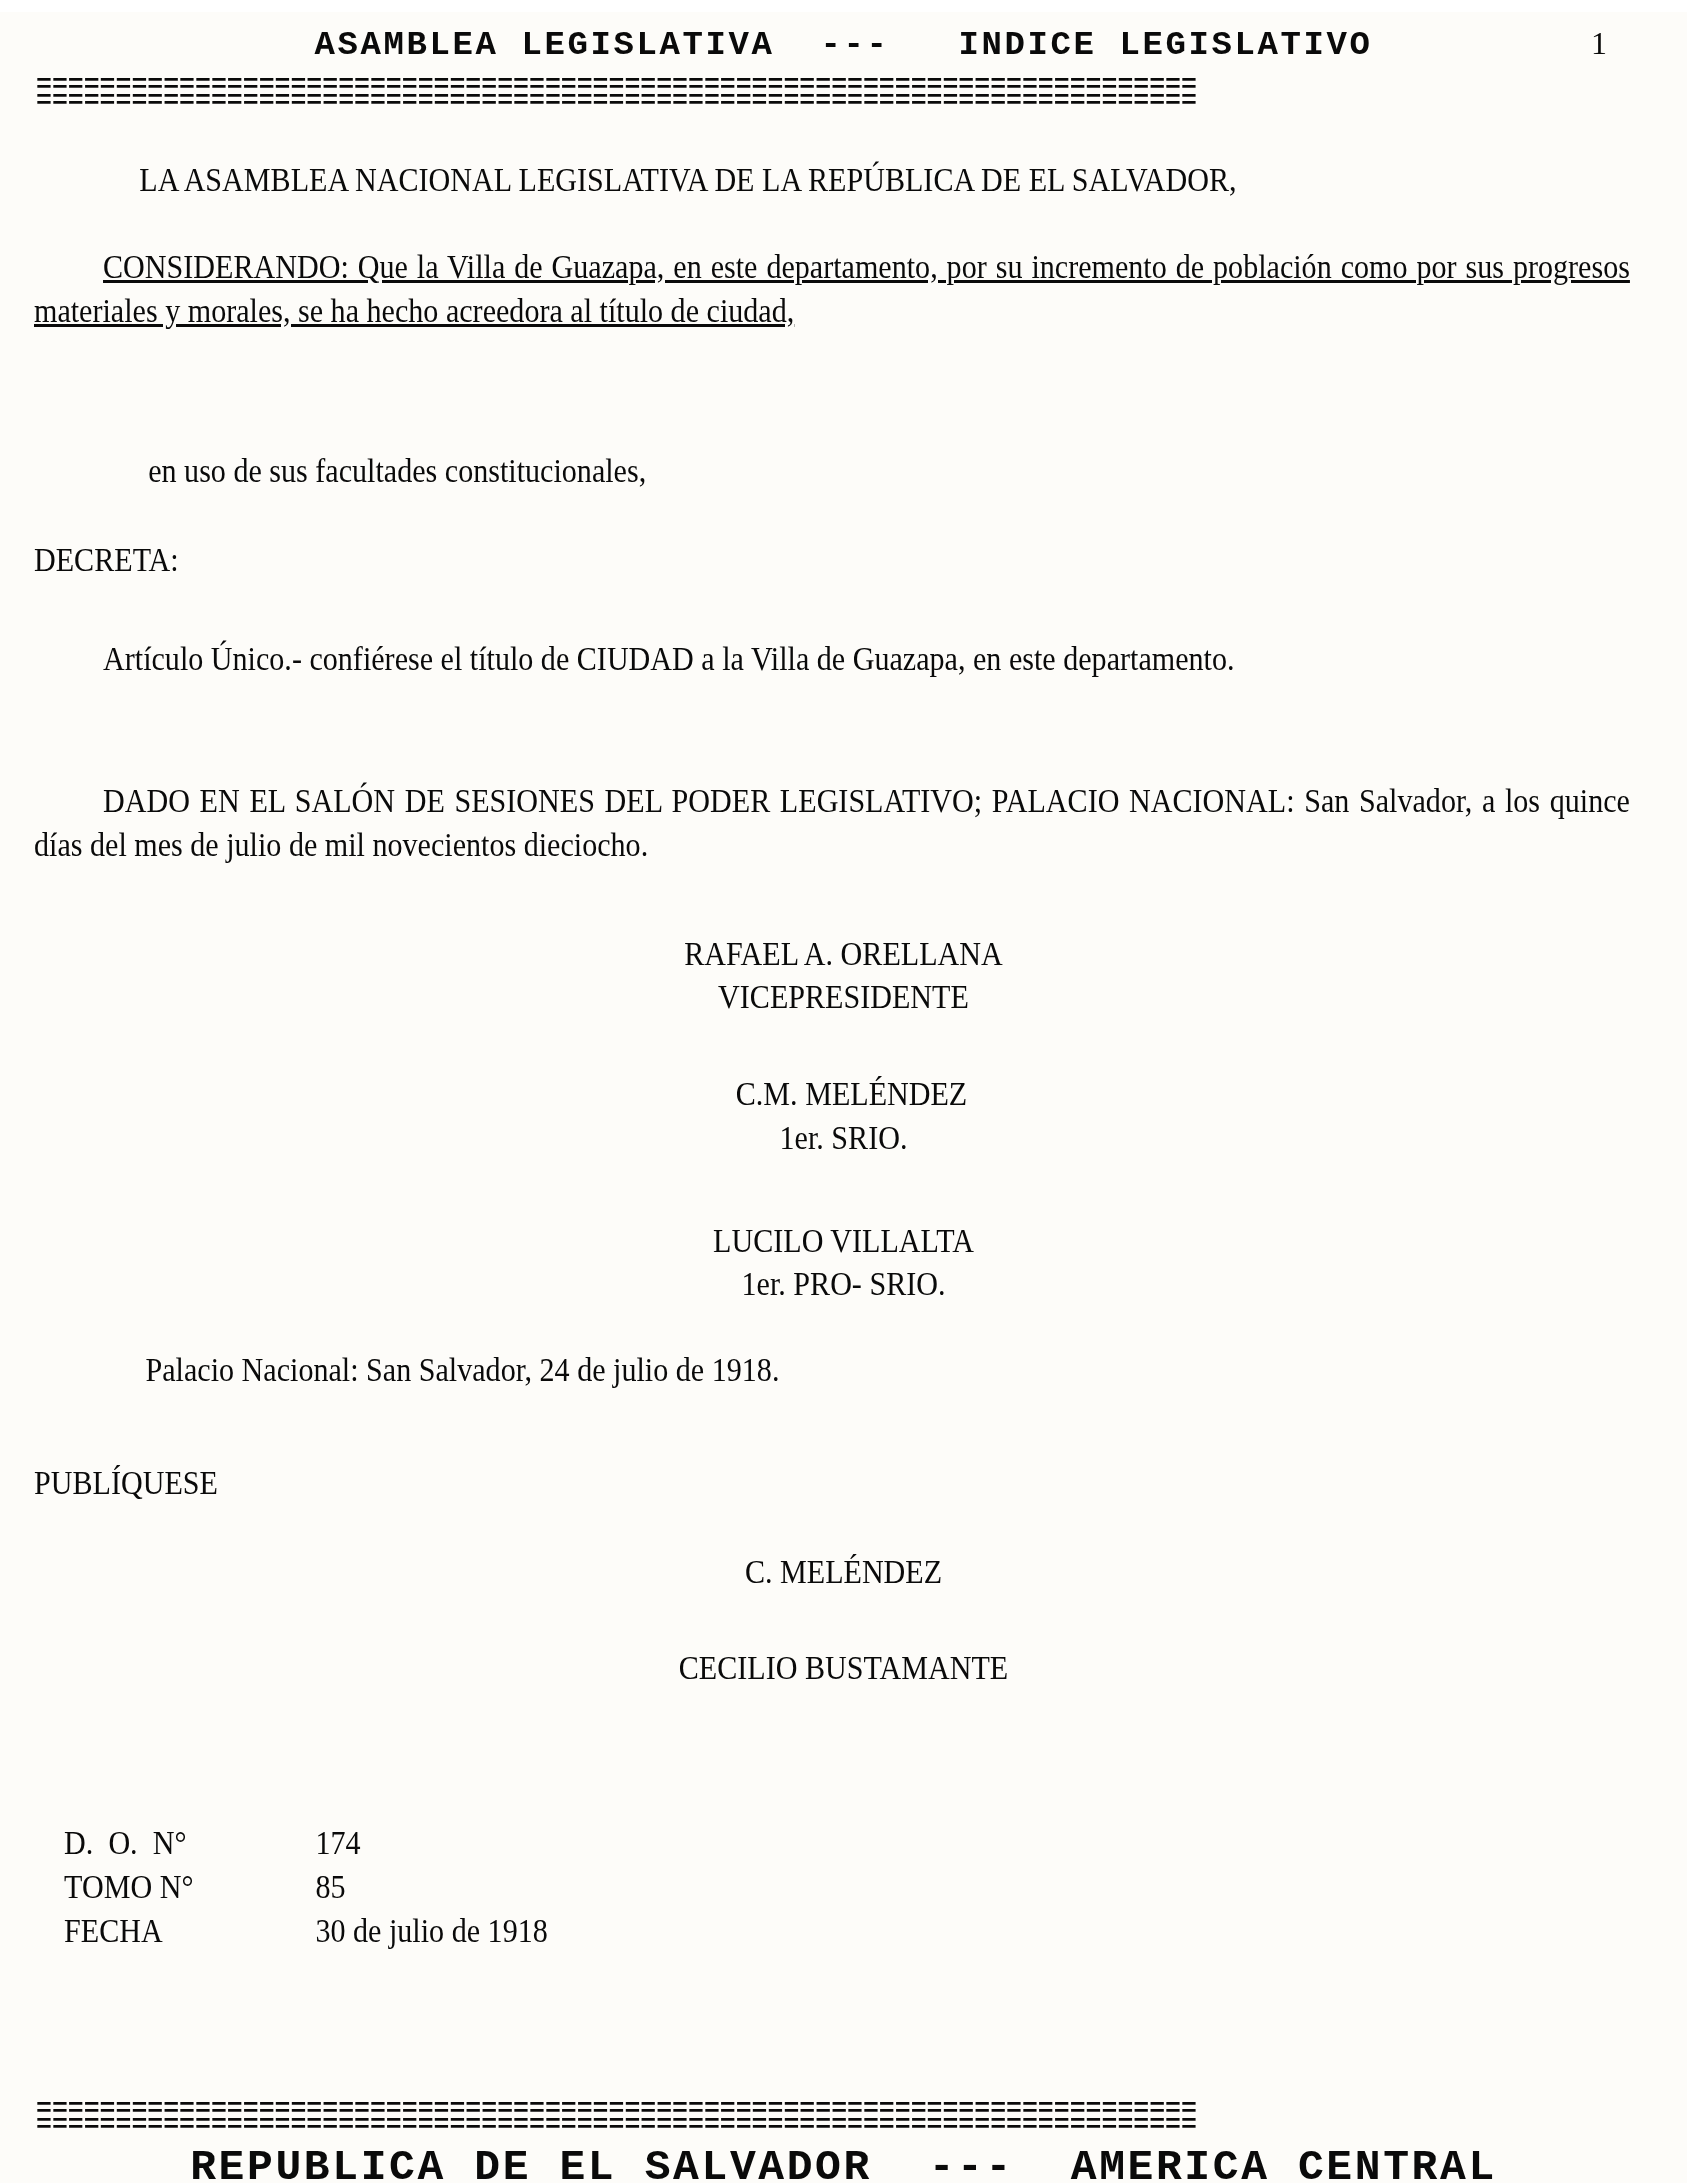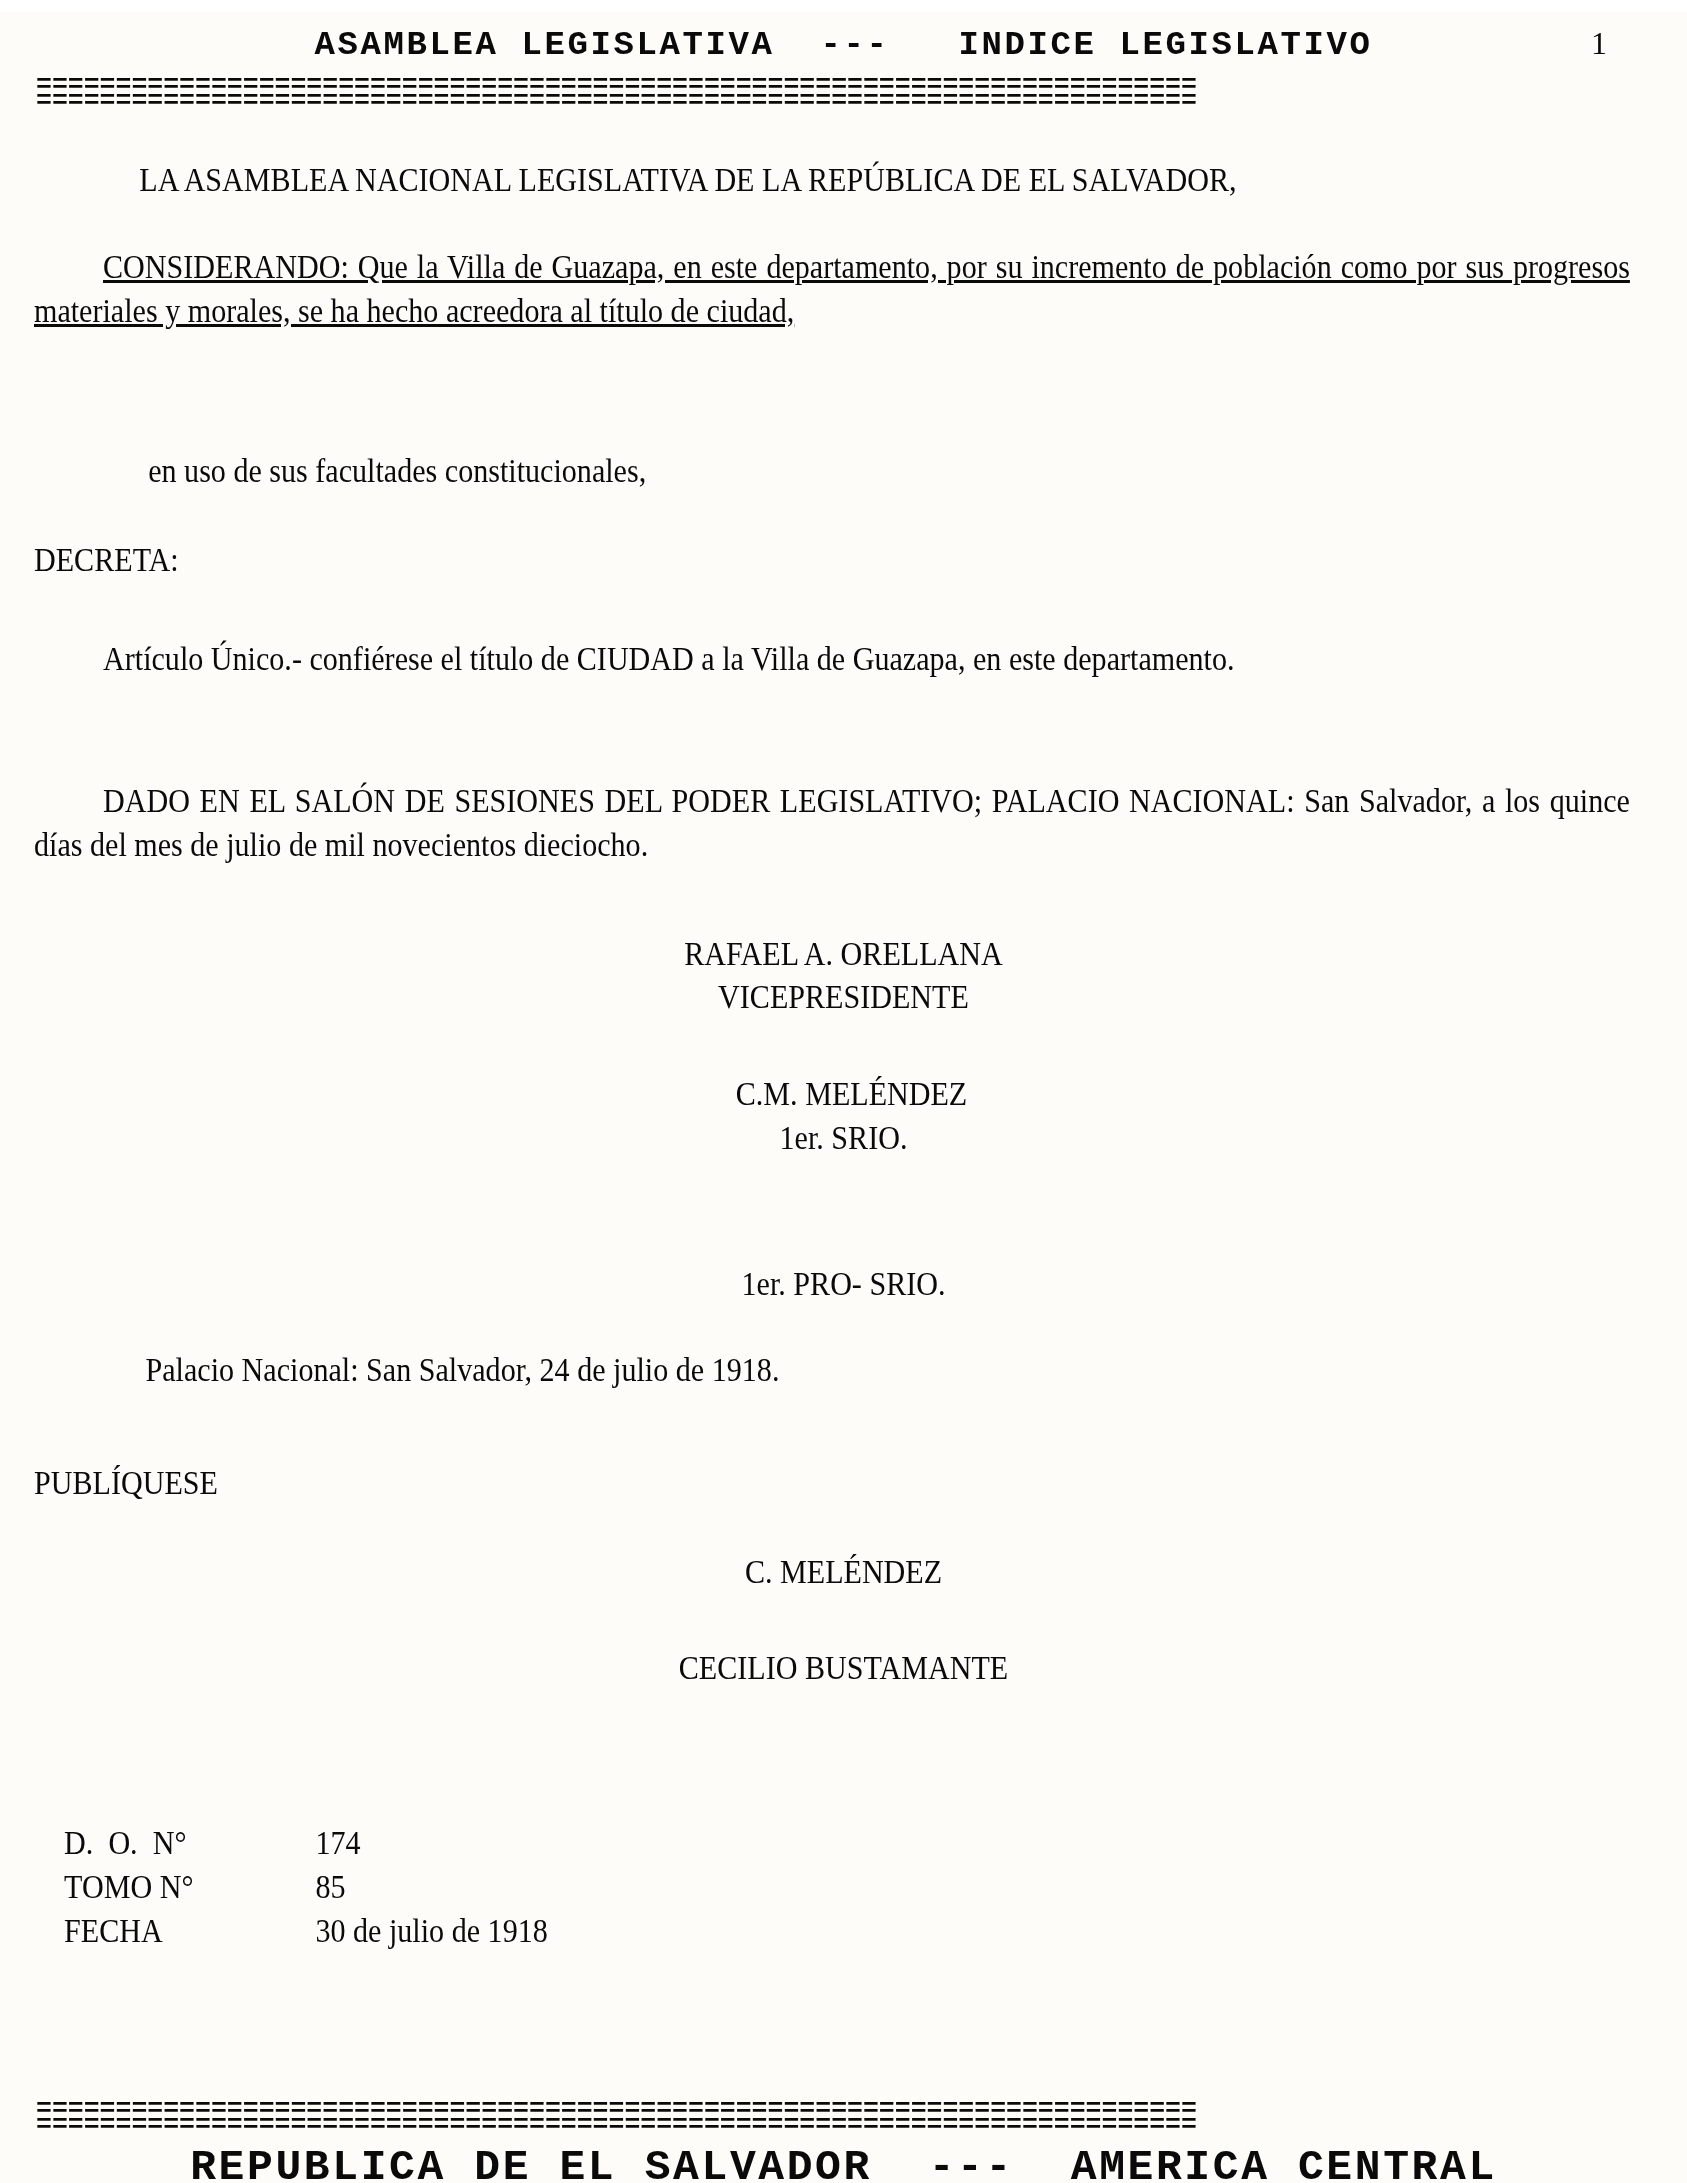--- a/index.html
+++ b/index.html
@@ -163,20 +163,23 @@
     <span class="inner">VICEPRESIDENTE</span>
   </div>
 
   <div class="centered-blk" style="top:1060px;padding-left:8px;">
     <span class="inner">C.M. MELÉNDEZ</span>
   </div>
   <div class="centered-blk" style="top:1104px;">
     <span class="inner">1er. SRIO.</span>
   </div>
 
+  <div class="centered-blk" style="top:1207px;">
+    <span class="inner">LUCILO VILLALTA</span>
+  </div>
   <div class="centered-blk" style="top:1250px;">
     <span class="inner">1er. PRO- SRIO.</span>
   </div>
 
   <div class="blk" style="top:1336px;">
     <span class="inner nojust" style="padding-left:126px;">Palacio Nacional: San Salvador, 24 de julio de 1918.</span>
   </div>
 
   <div class="blk" style="top:1449px;">
     <span class="inner nojust">PUBLÍQUESE</span>

